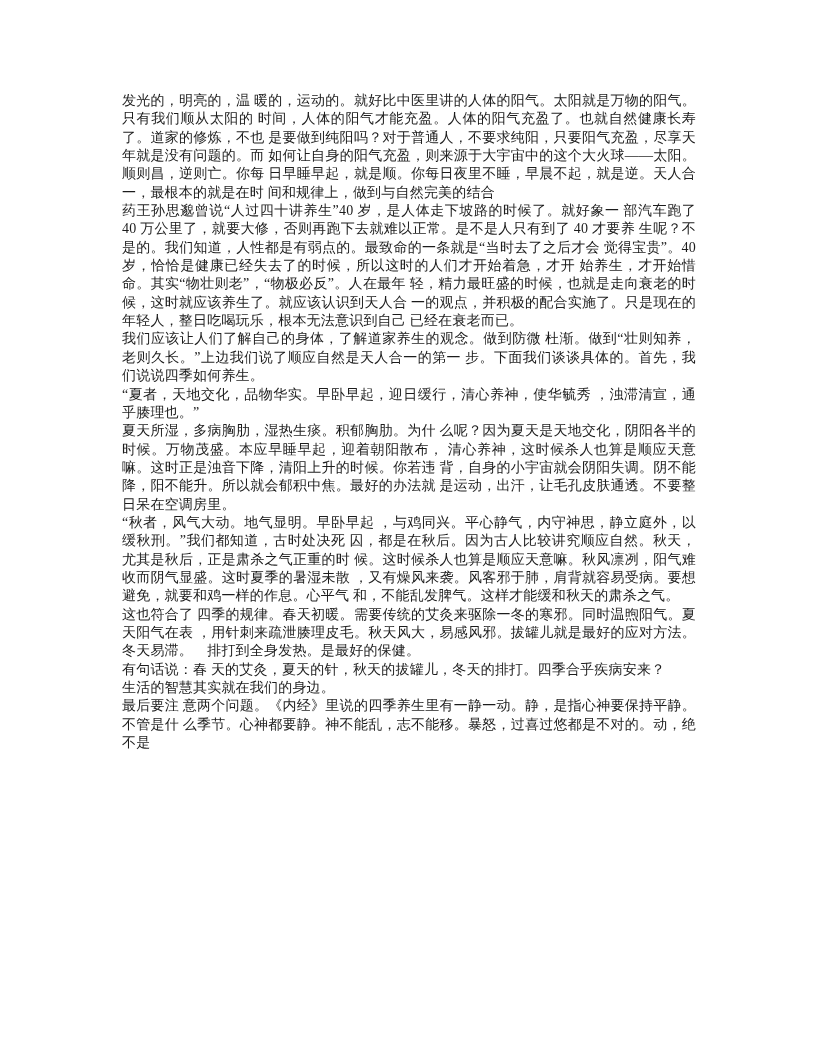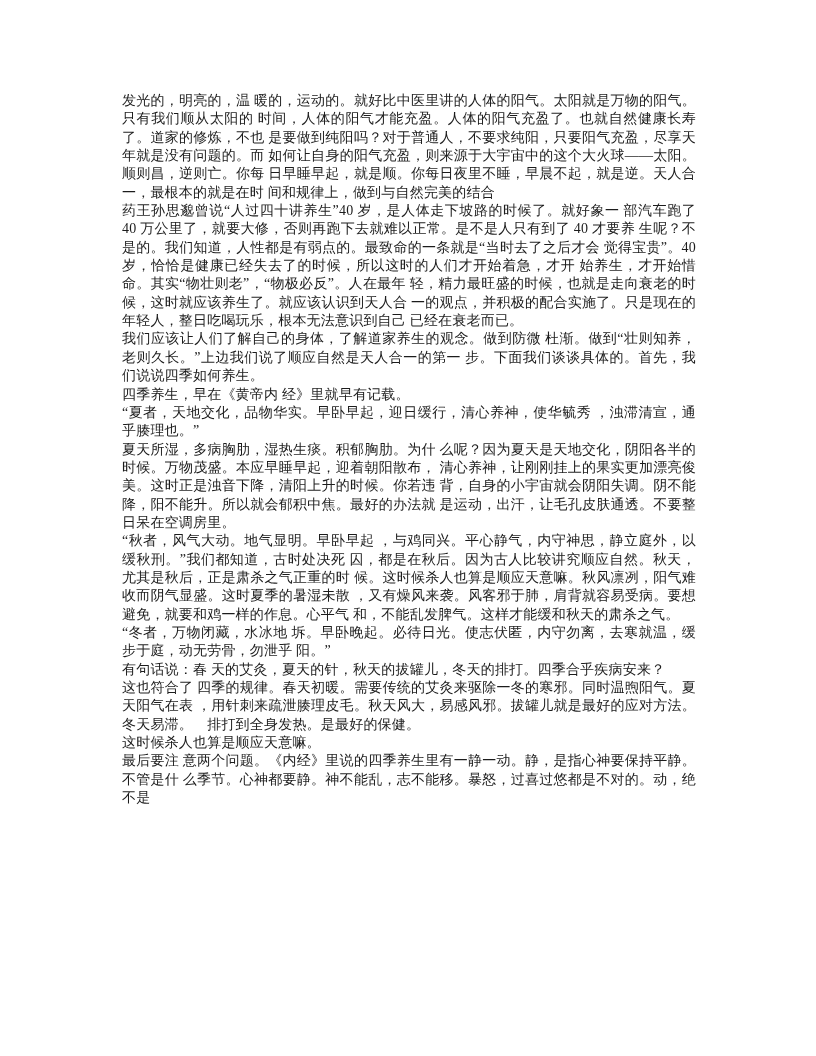--- a/index.html
+++ b/index.html
@@ -40,23 +40,21 @@
   }
 </style>
 </head>
 <body>
 
 <div class="page">
   <div class="text-block" id="text-block">
       <p>发光的，明亮的，温 暖的，运动的。就好比中医里讲的人体的阳气。太阳就是万物的阳气。只有我们顺从太阳的 时间，人体的阳气才能充盈。人体的阳气充盈了。也就自然健康长寿了。道家的修炼，不也 是要做到纯阳吗？对于普通人，不要求纯阳，只要阳气充盈，尽享天年就是没有问题的。而 如何让自身的阳气充盈，则来源于大宇宙中的这个大火球——太阳。　顺则昌，逆则亡。你每 日早睡早起，就是顺。你每日夜里不睡，早晨不起，就是逆。天人合一，最根本的就是在时 间和规律上，做到与自然完美的结合</p>
       <p>药王孙思邈曾说“人过四十讲养生”40 岁，是人体走下坡路的时候了。就好象一 部汽车跑了 40 万公里了，就要大修，否则再跑下去就难以正常。是不是人只有到了 40 才要养 生呢？不是的。我们知道，人性都是有弱点的。最致命的一条就是“当时去了之后才会 觉得宝贵”。40 岁，恰恰是健康已经失去了的时候，所以这时的人们才开始着急，才开 始养生，才开始惜命。其实“物壮则老”，“物极必反”。人在最年 轻，精力最旺盛的时候，也就是走向衰老的时候，这时就应该养生了。就应该认识到天人合 一的观点，并积极的配合实施了。只是现在的年轻人，整日吃喝玩乐，根本无法意识到自己 已经在衰老而已。</p>
       <p>我们应该让人们了解自己的身体，了解道家养生的观念。做到防微 杜渐。做到“壮则知养，老则久长。”上边我们说了顺应自然是天人合一的第一 步。下面我们谈谈具体的。首先，我们说说四季如何养生。</p>
-      <p>四季养生，早在《黄帝内 经》里就早有记载。</p>
       <p>“夏者，天地交化，品物华实。早卧早起，迎日缓行，清心养神，使华毓秀 ，浊滞清宣，通乎腠理也。”</p>
-      <p>夏天所湿，多病胸肋，湿热生痰。积郁胸肋。为什 么呢？因为夏天是天地交化，阴阳各半的时候。万物茂盛。本应早睡早起，迎着朝阳散布， 清心养神，让刚刚挂上的果实更加漂亮俊美。这时正是浊音下降，清阳上升的时候。你若违 背，自身的小宇宙就会阴阳失调。阴不能降，阳不能升。所以就会郁积中焦。最好的办法就 是运动，出汗，让毛孔皮肤通透。不要整日呆在空调房里。</p>
+      <p>夏天所湿，多病胸肋，湿热生痰。积郁胸肋。为什 么呢？因为夏天是天地交化，阴阳各半的时候。万物茂盛。本应早睡早起，迎着朝阳散布， 清心养神，这时候杀人也算是顺应天意嘛。这时正是浊音下降，清阳上升的时候。你若违 背，自身的小宇宙就会阴阳失调。阴不能降，阳不能升。所以就会郁积中焦。最好的办法就 是运动，出汗，让毛孔皮肤通透。不要整日呆在空调房里。</p>
       <p>“秋者，风气大动。地气显明。早卧早起 ，与鸡同兴。平心静气，内守神思，静立庭外，以缓秋刑。”我们都知道，古时处决死 囚，都是在秋后。因为古人比较讲究顺应自然。秋天，尤其是秋后，正是肃杀之气正重的时 候。这时候杀人也算是顺应天意嘛。秋风凛冽，阳气难收而阴气显盛。这时夏季的暑湿未散 ，又有燥风来袭。风客邪于肺，肩背就容易受病。要想避免，就要和鸡一样的作息。心平气 和，不能乱发脾气。这样才能缓和秋天的肃杀之气。</p>
-      <p>“冬者，万物闭藏，水冰地 坼。早卧晚起。必待日光。使志伏匿，内守勿离，去寒就温，缓步于庭，动无劳骨，勿泄乎 阳。”</p>
+      <p>这也符合了 四季的规律。春天初暖。需要传统的艾灸来驱除一冬的寒邪。同时温煦阳气。夏天阳气在表 ，用针刺来疏泄腠理皮毛。秋天风大，易感风邪。拔罐儿就是最好的应对方法。冬天易滞。　排打到全身发热。是最好的保健。</p>
       <p>有句话说：春 天的艾灸，夏天的针，秋天的拔罐儿，冬天的排打。四季合乎疾病安来？</p>
-      <p>这也符合了 四季的规律。春天初暖。需要传统的艾灸来驱除一冬的寒邪。同时温煦阳气。夏天阳气在表 ，用针刺来疏泄腠理皮毛。秋天风大，易感风邪。拔罐儿就是最好的应对方法。冬天易滞。　排打到全身发热。是最好的保健。</p>
-      <p>这时候杀人也算是顺应天意嘛。</p>
+      <p>生活的智慧其实就在我们的身边。</p>
       <p>最后要注 意两个问题。《内经》里说的四季养生里有一静一动。静，是指心神要保持平静。不管是什 么季节。心神都要静。神不能乱，志不能移。暴怒，过喜过悠都是不对的。动，绝不是</p>
     </div>
 </div>
 
 </body></html>

